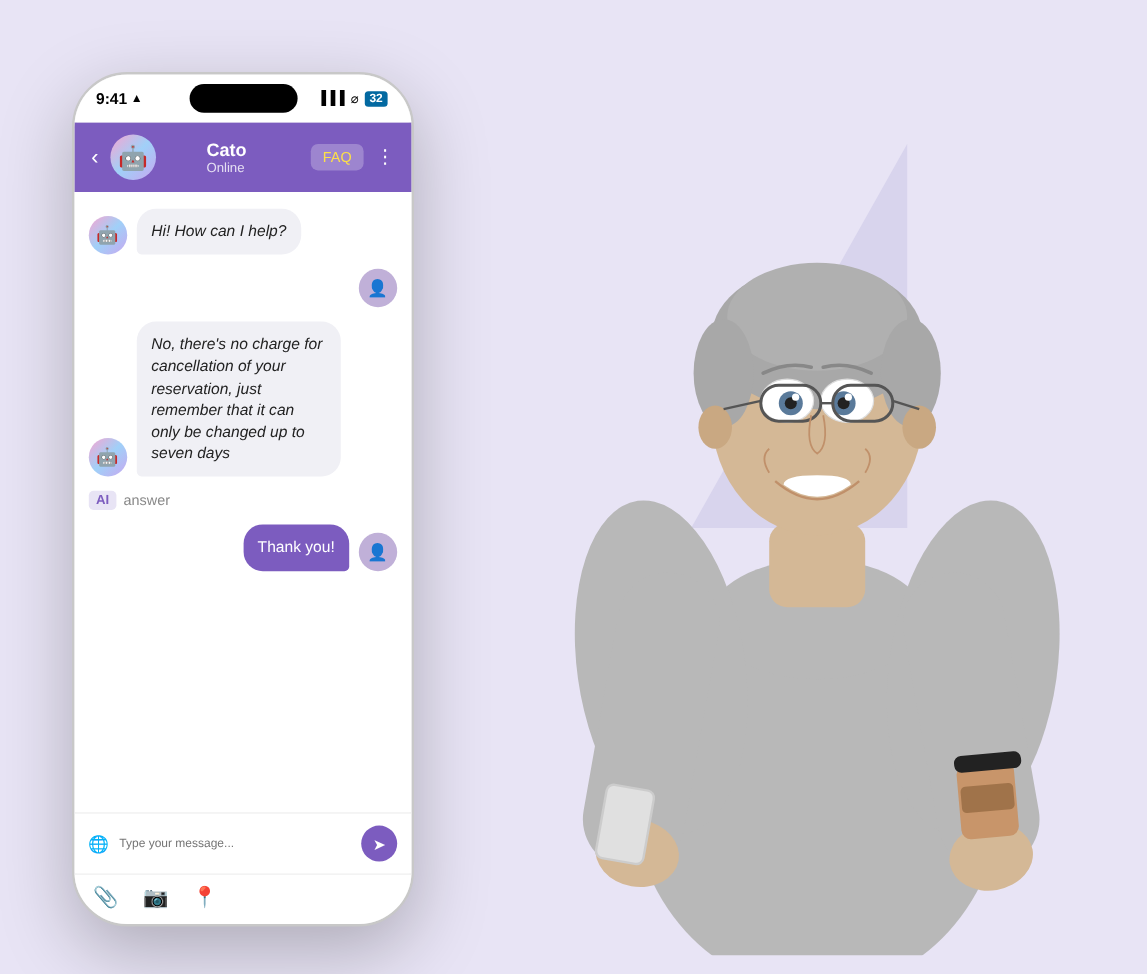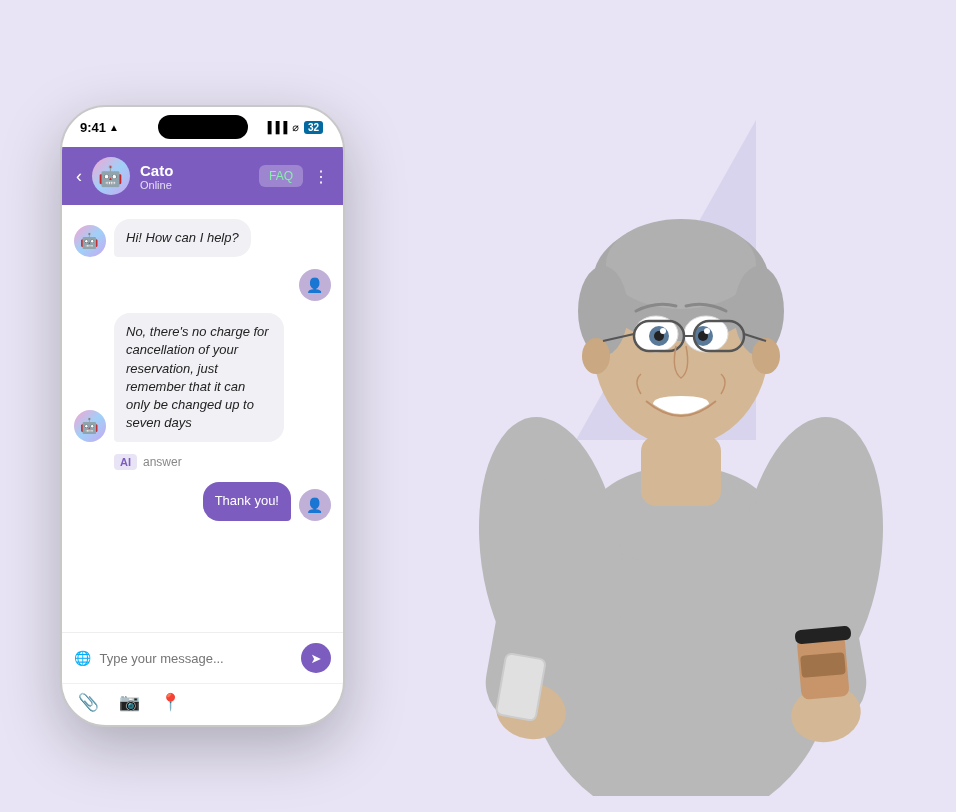--- a/index.html
+++ b/index.html
@@ -39,21 +39,21 @@
 
     
     .phone-wrapper {
       position: relative;
       z-index: 2;
       margin-top: 20px;
     }
 
     .phone {
       width: 285px;
-      height: 622px;
+      height: 712px;
       background: #f5f5f5;
       border-radius: 46px;
       border: 2px solid #c8c8c8;
       box-shadow: 0 20px 60px rgba(0,0,0,0.25), inset 0 0 0 2px #e0e0e0;
       position: relative;
       overflow: hidden;
     }
 
     
     .status-bar {
@@ -136,20 +136,21 @@
       overflow: hidden;
       position: relative;
     }
 
     .bot-face {
       font-size: 20px;
     }
 
     .header-info {
       flex: 1;
+      margin-left: 32px;
     }
 
     .header-name {
       color: #fff;
       font-size: 15px;
       font-weight: 600;
     }
 
     .header-status {
       color: rgba(255,255,255,0.8);
@@ -157,21 +158,21 @@
     }
 
     .header-actions {
       display: flex;
       align-items: center;
       gap: 10px;
     }
 
     .faq-btn {
       background: rgba(255,255,255,0.25);
-      color: #86efac;
+      color: #fde047;
       border: none;
       border-radius: 6px;
       padding: 4px 10px;
       font-size: 12px;
       font-weight: 500;
     }
 
     .more-icon {
       color: #fff;
       font-size: 16px;
@@ -245,21 +246,20 @@
       background: #7c5cbf;
       color: #fff;
       border-bottom-right-radius: 4px;
     }
 
     
     .ai-answer-row {
       display: flex;
       align-items: center;
       gap: 6px;
-      margin-left: 40px;
     }
 
     .ai-badge {
       background: #e8e4f5;
       color: #7c5cbf;
       font-size: 11px;
       font-weight: 700;
       padding: 2px 6px;
       border-radius: 4px;
     }
@@ -281,21 +281,21 @@
 
     .translate-icon {
       font-size: 14px;
       color: #999;
     }
 
     .input-field {
       flex: 1;
       border: none;
       outline: none;
-      font-size: 13px;
+      font-size: 10px;
       color: #bbb;
       background: transparent;
     }
 
     .send-btn {
       width: 30px;
       height: 30px;
       background: #7c5cbf;
       border-radius: 50%;
       display: flex;

